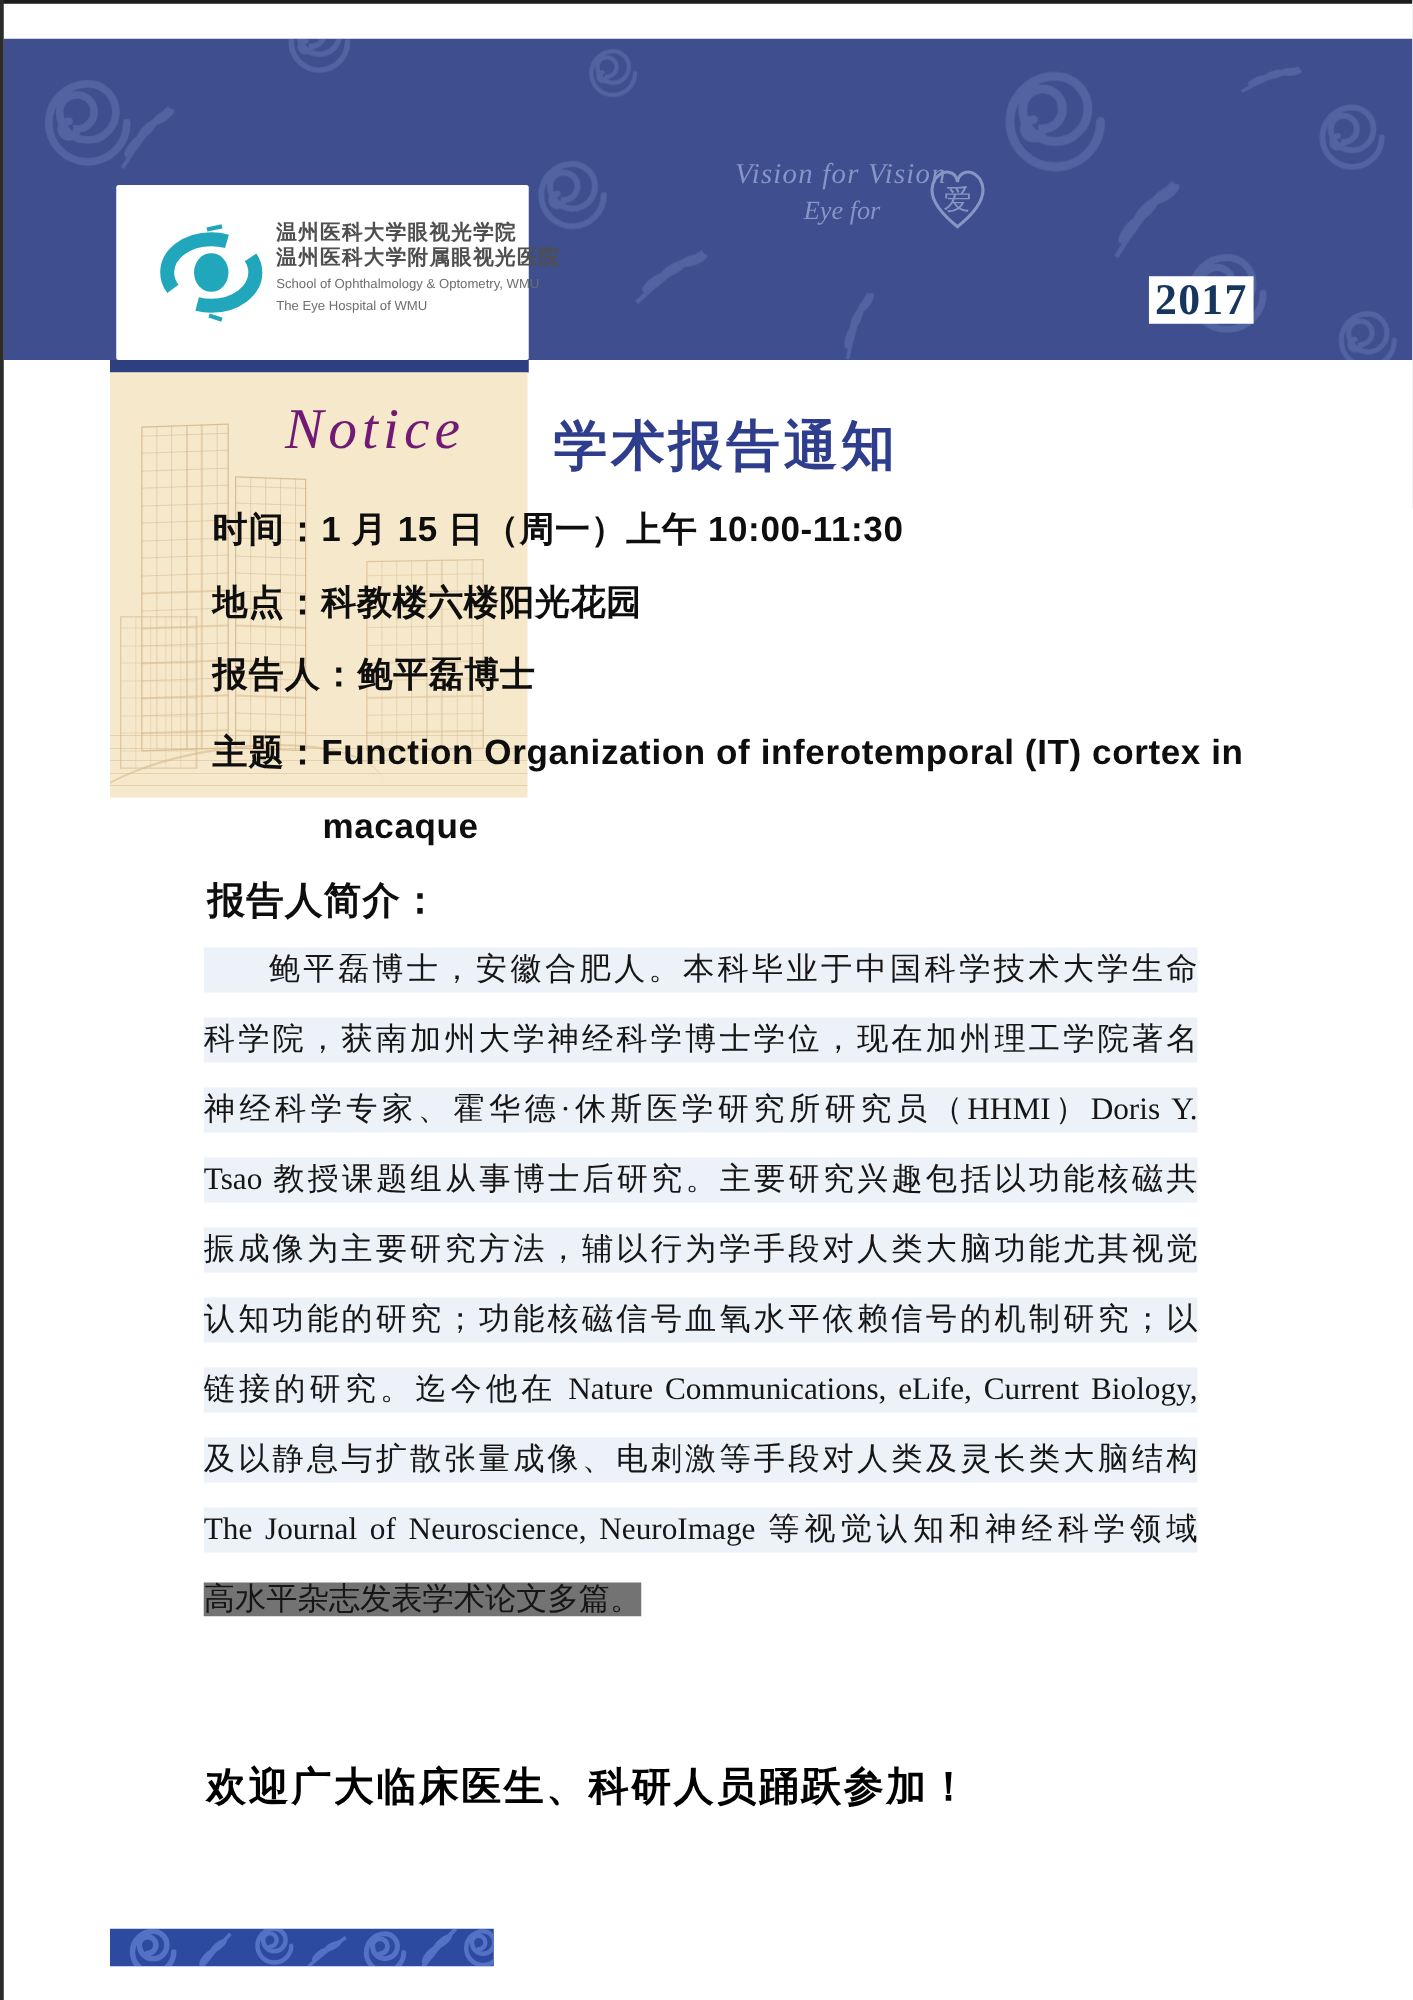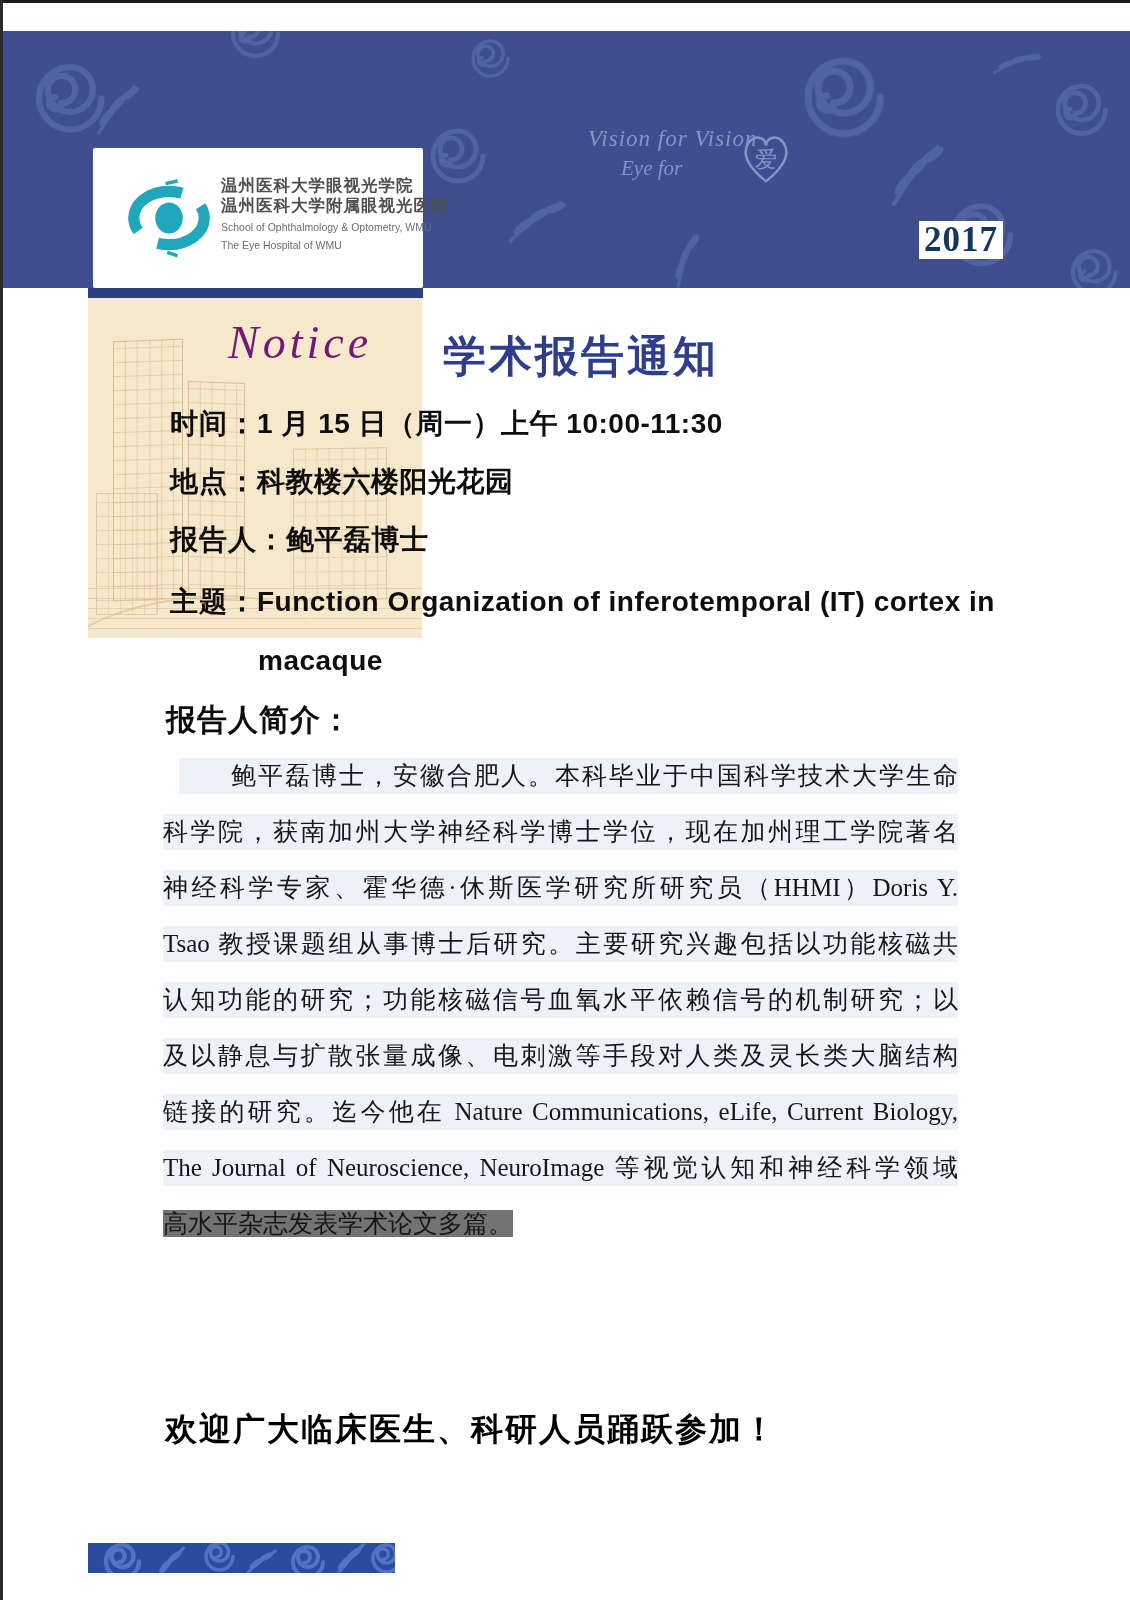--- a/index.html
+++ b/index.html
@@ -16,21 +16,21 @@
   .header-band{
     position:absolute;left:3px;top:31px;width:1127px;height:257px;
     background:#3e4e8e;overflow:hidden;
   }
   .header-deco{position:absolute;left:0;top:0;}
 
   
   .watermark{position:absolute;left:585px;top:95px;width:220px;color:#8795c5;
     font-family:"Liberation Serif",serif;font-style:italic;}
   .wm-line1{font-size:23px;letter-spacing:1px;}
-  .wm-line2{font-size:21px;margin-left:33px;margin-top:4px;}
+  .wm-line2{font-size:21px;margin-left:55px;margin-top:4px;}
   .wm-heart{position:absolute;left:735px;top:100px;}
 
   
   .logo-box{
     position:absolute;left:93px;top:148px;width:330px;height:140px;
     background:#ffffff;border-radius:2px;
   }
   .logo-eye{position:absolute;left:33px;top:30px;}
   .logo-text{position:absolute;left:128px;top:28px;width:195px;}
   .logo-cn{
@@ -103,21 +103,21 @@
   .bio{
     position:absolute;left:163px;top:758px;width:795px;
     font-family:"Liberation Serif",serif;font-size:25px;color:#161616;
   }
   .bio-line{
     height:36px;line-height:36px;margin-bottom:20px;
     background:#edf2f9;
     text-align:justify;text-align-last:justify;
     white-space:nowrap;overflow:visible;
   }
-  .bio-line.first{text-indent:52px;margin-left:16px;}
+  .bio-line.first{text-indent:52px;}
   .bio-line.last{background:transparent;text-align-last:left;}
   .bio-line.last span{background:#737373;}
 
   .closing{
     position:absolute;left:165px;top:1408px;
     font-weight:700;font-size:32px;color:#000;letter-spacing:2px;white-space:nowrap;
   }
 
   
   .footer-strip{
@@ -219,23 +219,24 @@
     <span class="detail-value">macaque</span>
   </div>
 
   <div class="bio-heading">报告人简介：</div>
 
   <div class="bio">
     <div class="bio-line first">鲍平磊博士，安徽合肥人。本科毕业于中国科学技术大学生命</div>
     <div class="bio-line">科学院，获南加州大学神经科学博士学位，现在加州理工学院著名</div>
     <div class="bio-line">神经科学专家、霍华德·休斯医学研究所研究员（HHMI）Doris Y.</div>
     <div class="bio-line">Tsao 教授课题组从事博士后研究。主要研究兴趣包括以功能核磁共</div>
+    <div class="bio-line">振成像为主要研究方法，辅以行为学手段对人类大脑功能尤其视觉</div>
     <div class="bio-line">认知功能的研究；功能核磁信号血氧水平依赖信号的机制研究；以</div>
+    <div class="bio-line">链接的研究。迄今他在 Nature Communications, eLife, Current Biology,</div>
     <div class="bio-line">及以静息与扩散张量成像、电刺激等手段对人类及灵长类大脑结构</div>
-    <div class="bio-line">链接的研究。迄今他在 Nature Communications, eLife, Current Biology,</div>
     <div class="bio-line">The Journal of Neuroscience, NeuroImage 等视觉认知和神经科学领域</div>
     <div class="bio-line last"><span>高水平杂志发表学术论文多篇。</span></div>
   </div>
 
   <div class="closing">欢迎广大临床医生、科研人员踊跃参加！</div>
 
   <div class="footer-strip">
     <svg width="307" height="30" viewBox="0 0 307 30">
       <defs>
         <path id="fswirl" d="M 30 15 A 15 15 0 1 1 15 0 A 10 10 0 1 1 5 10 A 6 6 0 1 1 11 16" fill="none" stroke="#5b78cc" stroke-width="4" stroke-linecap="round"></path>

